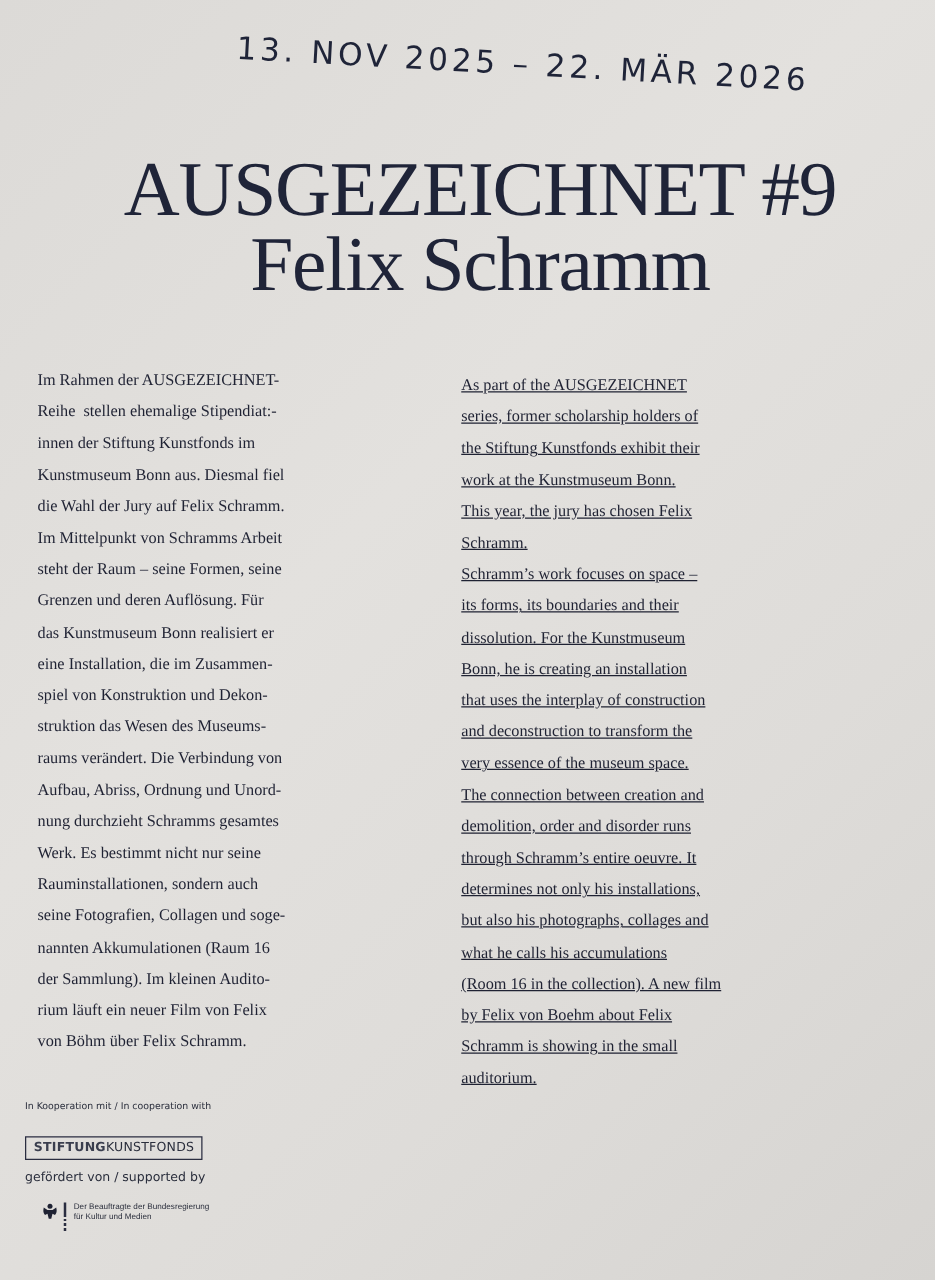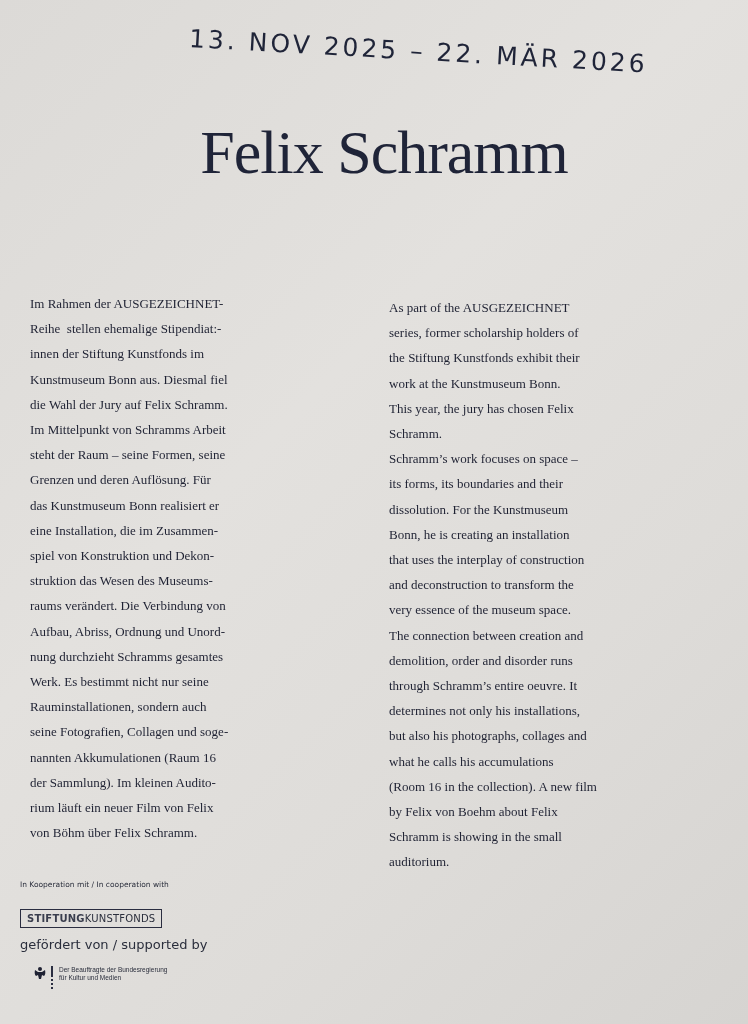--- a/index.html
+++ b/index.html
@@ -20,43 +20,44 @@
     font-family:"Liberation Serif", serif; color:#1f2438;
     font-size:62px; line-height:60px; letter-spacing:-1px;
   }
   .title .line2 { display:block; }
   .col {
     position:absolute; top:291px;
     font-family:"Liberation Serif", serif; font-size:13px; line-height:25.2px;
     color:#1f2233; white-space:pre;
   }
   .col.de { left:30px; }
-  .col.en { left:389px; top:295px; }
+  .col.en { left:369px; top:295px;text-decoration:underline; }
   .col span { display:block; }
   .footer { position:absolute; left:20px; top:880px; font-family:"DejaVu Sans", sans-serif; color:#2a2e3c; }
   .coop { font-size:7.5px; }
   .logo-box {
     margin-top:20px; display:inline-block; border:1.5px solid #2a2d40;
     padding:3px 6px; font-size:10px; letter-spacing:0.2px;
   }
   .logo-box .thin { font-weight:bold; color:#3a3e4e; }
   .logo-box .bold { font-weight:normal; }
-  .supported { margin-top:9px; font-size:13px; }
+  .supported { margin-top:9px; font-size:10px; }
   .bkm { margin-top:14px; display:flex; align-items:flex-start; margin-left:14px; }
   .eagle { width:12px; height:14px; }
   .bar { width:2px; height:38px; margin-left:5px; margin-right:6px;
     background: linear-gradient(#2a2d40 0 30%, transparent 30% 34%, #2a2d40 34% 40%, transparent 40% 44%, #2a2d40 44% 50%, transparent 50% 54%, #2a2d40 54% 60%, transparent 60% 100%); }
   .bkm-text { font-family:"Liberation Sans", sans-serif; font-size:6.5px; line-height:8px; color:#2a2e3c; }
 </style>
 </head>
 <body>
 
 <div class="date">13. NOV 2025 – 22. MÄR 2026</div>
 
 <div class="title">
+  <span>AUSGEZEICHNET #9</span>
   <span class="line2">Felix Schramm</span>
 </div>
 
 <div class="col de" id="de"><span>Im Rahmen der AUSGEZEICHNET-</span><span>Reihe  stellen ehemalige Stipendiat:-</span><span>innen der Stiftung Kunstfonds im</span><span>Kunstmuseum Bonn aus. Diesmal fiel</span><span>die Wahl der Jury auf Felix Schramm.</span><span>Im Mittelpunkt von Schramms Arbeit</span><span>steht der Raum – seine Formen, seine</span><span>Grenzen und deren Auflösung. Für</span><span>das Kunstmuseum Bonn realisiert er</span><span>eine Installation, die im Zusammen-</span><span>spiel von Konstruktion und Dekon-</span><span>struktion das Wesen des Museums-</span><span>raums verändert. Die Verbindung von</span><span>Aufbau, Abriss, Ordnung und Unord-</span><span>nung durchzieht Schramms gesamtes</span><span>Werk. Es bestimmt nicht nur seine</span><span>Rauminstallationen, sondern auch</span><span>seine Fotografien, Collagen und soge-</span><span>nannten Akkumulationen (Raum 16</span><span>der Sammlung). Im kleinen Audito-</span><span>rium läuft ein neuer Film von Felix</span><span>von Böhm über Felix Schramm.</span></div>
 <div class="col en" id="en"><span>As part of the AUSGEZEICHNET</span><span>series, former scholarship holders of</span><span>the Stiftung Kunstfonds exhibit their</span><span>work at the Kunstmuseum Bonn.</span><span>This year, the jury has chosen Felix</span><span>Schramm.</span><span>Schramm’s work focuses on space –</span><span>its forms, its boundaries and their</span><span>dissolution. For the Kunstmuseum</span><span>Bonn, he is creating an installation</span><span>that uses the interplay of construction</span><span>and deconstruction to transform the</span><span>very essence of the museum space.</span><span>The connection between creation and</span><span>demolition, order and disorder runs</span><span>through Schramm’s entire oeuvre. It</span><span>determines not only his installations,</span><span>but also his photographs, collages and</span><span>what he calls his accumulations</span><span>(Room 16 in the collection). A new film</span><span>by Felix von Boehm about Felix</span><span>Schramm is showing in the small</span><span>auditorium.</span></div>
 
 <div class="footer">
   <div class="coop">In Kooperation mit / In cooperation with</div>
   <div class="logo-box"><span class="thin">STIFTUNG</span><span class="bold">KUNSTFONDS</span></div>
   <div class="supported">gefördert von / supported by</div>

